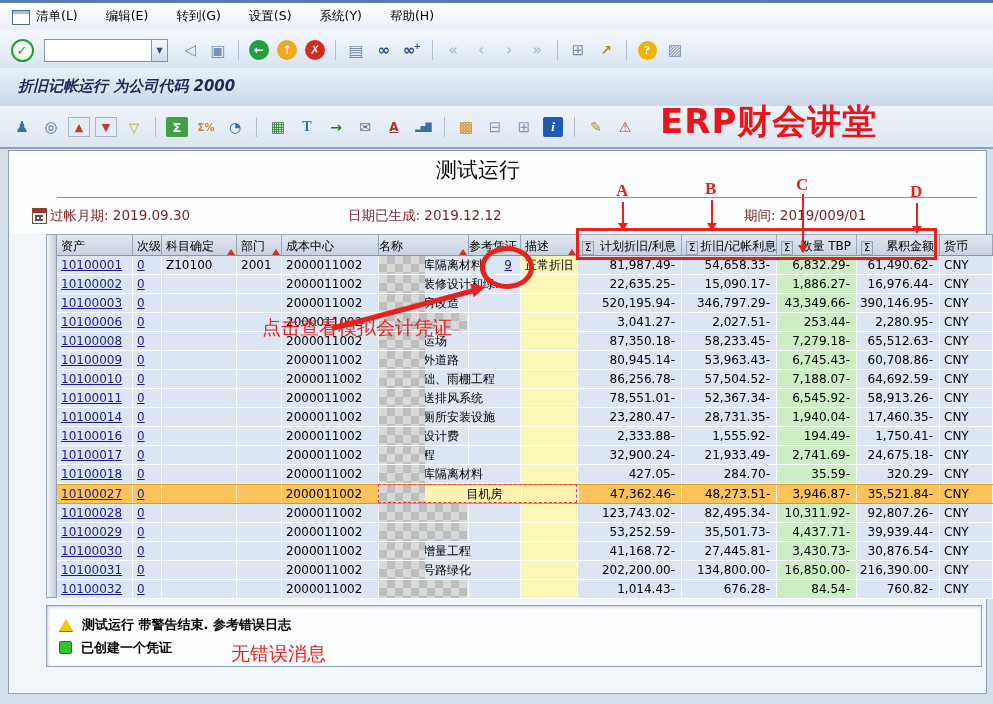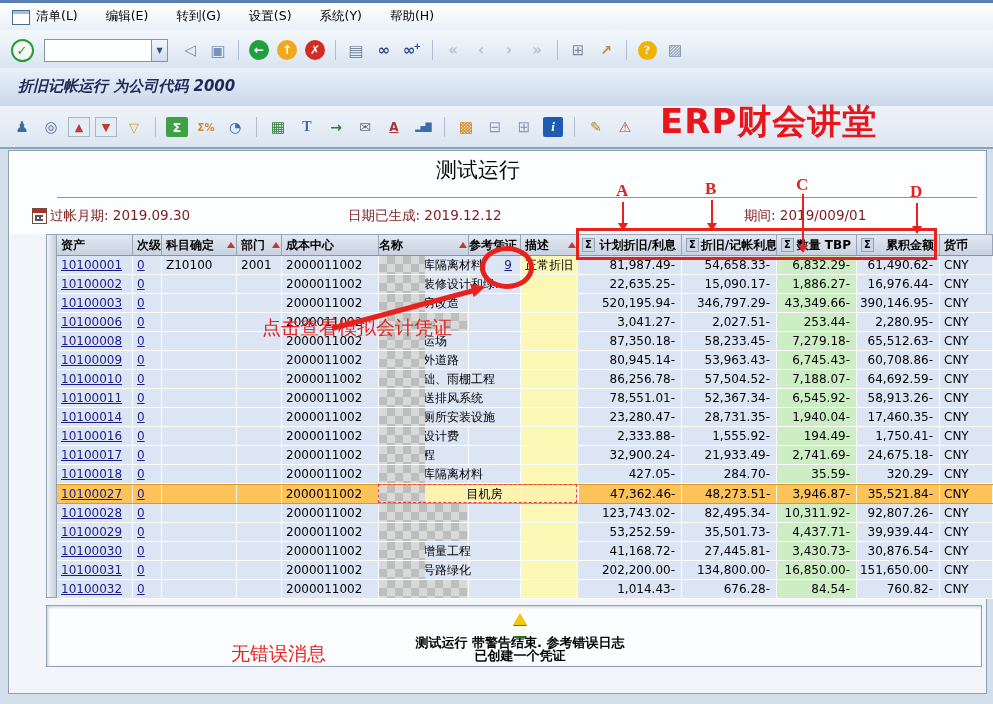--- a/index.html
+++ b/index.html
@@ -83,22 +83,22 @@
   .date-icon::before{content:"";position:absolute;left:0;top:0;width:100%;height:4px;background:#b03030;}
   .date-icon::after{content:"";position:absolute;left:2px;top:6px;width:8px;height:6px;
       background:repeating-linear-gradient(90deg,#555 0 2px,transparent 2px 4px),
                  repeating-linear-gradient(#555 0 2px,transparent 2px 4px);}
   
   .rail{position:absolute;left:46px;top:234px;width:11px;height:364px;box-sizing:border-box;
         background:linear-gradient(90deg,#f2f5f9,#c6cfda);border:1px solid #94a2b6;}
   .tbl{position:absolute;left:57px;top:234px;width:936px;z-index:10;}
   .thead{display:flex;height:22px;background:linear-gradient(#e2e8f1,#c8d2e0);
          border-top:1px solid #98a5b8;border-bottom:1px solid #8494aa;box-sizing:border-box;}
-  .hcell{display:flex;align-items:center;font-size:12px;color:#000;padding-left:4px;box-sizing:border-box;
-         border-right:1px solid #98a5b8;overflow:hidden;white-space:nowrap;font-weight:bold;}
+  .hcell{display:flex;align-items:flex-end;font-size:12px;color:#000;padding-left:4px;box-sizing:border-box;
+         border-right:1px solid #98a5b8;overflow:hidden;white-space:nowrap;}
   .hcell.sigma{justify-content:space-between;padding-right:5px;}
   .sg{background:#cdd6e4;border:1px solid #93a2b8;padding:0 2px;font-size:10px;line-height:12px;margin-right:2px;}
   .sort-tri{width:0;height:0;border-left:4px solid transparent;border-right:4px solid transparent;
             border-bottom:6px solid #c0392b;margin-left:auto;margin-right:1px;}
   .trow{display:flex;height:19px;background:#dbe5f3;border-bottom:1px solid #fff;box-sizing:border-box;}
   .cell{font-size:12px;line-height:18px;color:#000;box-sizing:border-box;overflow:hidden;
         white-space:nowrap;border-right:1px solid rgba(255,255,255,.85);padding-left:4px;}
   .c-asset{width:76px;} .c-sub{width:29px;} .c-acct{width:75px;} .c-dept{width:45px;} .c-cc{width:97px;}
   .c-name{width:90px;position:relative;overflow:visible;padding-left:0;}
   .c-ref{width:52px;text-align:right;padding-right:8px;padding-left:0;}
@@ -112,21 +112,21 @@
   .mosaic{position:absolute;left:0;top:0;bottom:0;width:46px;z-index:3;opacity:.96;
           background:repeating-conic-gradient(#bcbcbc 0% 25%,#d8d8d8 0% 50%) 0 0/16px 16px;}
   .mosaic.wide{width:88px;}
   .trow.hl{background:#fcc35a;border-top:1px solid #dd9922;border-bottom:1px solid #dd9922;height:20px;}
   .trow.hl .cell{background:transparent;}
   .trow.hl .c-name,.trow.hl .c-ref,.trow.hl .c-desc{background:#fdf2ae;padding-left:44px;}
   
   .statusbox{position:absolute;left:46px;top:605px;width:936px;height:62px;background:#fcfdfe;z-index:12;
              border:1px solid #93a2b6;box-shadow:inset 1px 1px 3px rgba(120,140,160,.45);box-sizing:border-box;}
   .status-messages{padding:7px 0 0 12px;}
-  .msg{display:flex;align-items:center;gap:9px;height:23px;font-size:13px;font-weight:700;color:#000;flex-direction:column;}
+  .msg{display:flex;align-items:center;gap:9px;height:23px;font-size:13px;font-weight:700;color:#000;}
   .micon.warning{width:0;height:0;border-left:7px solid transparent;border-right:7px solid transparent;
                  border-bottom:12px solid #f2c70c;filter:drop-shadow(0 1px 0 #8a7200);}
   .micon.success{width:11px;height:11px;background:#2fc62f;border:1px solid #1a7a1a;border-radius:2px;}
   
   .red{color:#e8211d;}
   .watermark{position:absolute;left:636px;top:99px;font-size:34px;font-weight:700;color:#e8151a;
              letter-spacing:1px;z-index:40;margin-left:24px;}
   .ltr{position:absolute;font-family:"Liberation Serif","DejaVu Serif",serif;font-size:17px;font-weight:600;
        color:#e8211d;z-index:60;}
   .ltr-a{left:616px;top:181px;} .ltr-b{left:705px;top:179px;} .ltr-c{left:796px;top:175px;} .ltr-d{left:910px;top:182px;}
@@ -631,21 +631,21 @@
           <div class="cell c-sub lnk">0</div>
           <div class="cell c-acct"></div>
           <div class="cell c-dept"></div>
           <div class="cell c-cc">2000011002</div>
           <div class="cell c-name"><span class="mosaic"></span><span class="ntext">号路绿化</span></div>
           <div class="cell c-ref"></div>
           <div class="cell c-desc"></div>
           <div class="cell c-planned">202,200.00-</div>
           <div class="cell c-posted">134,800.00-</div>
           <div class="cell c-qty">16,850.00-</div>
-          <div class="cell c-accum">151,650.00-</div>
+          <div class="cell c-accum">216,390.00-</div>
           <div class="cell c-curr">CNY</div>
         </div>
         <div class="trow">
           <div class="cell c-asset lnk">10100032</div>
           <div class="cell c-sub lnk">0</div>
           <div class="cell c-acct"></div>
           <div class="cell c-dept"></div>
           <div class="cell c-cc">2000011002</div>
           <div class="cell c-name"><span class="mosaic wide"></span><span class="ntext"></span></div>
           <div class="cell c-ref"></div>

